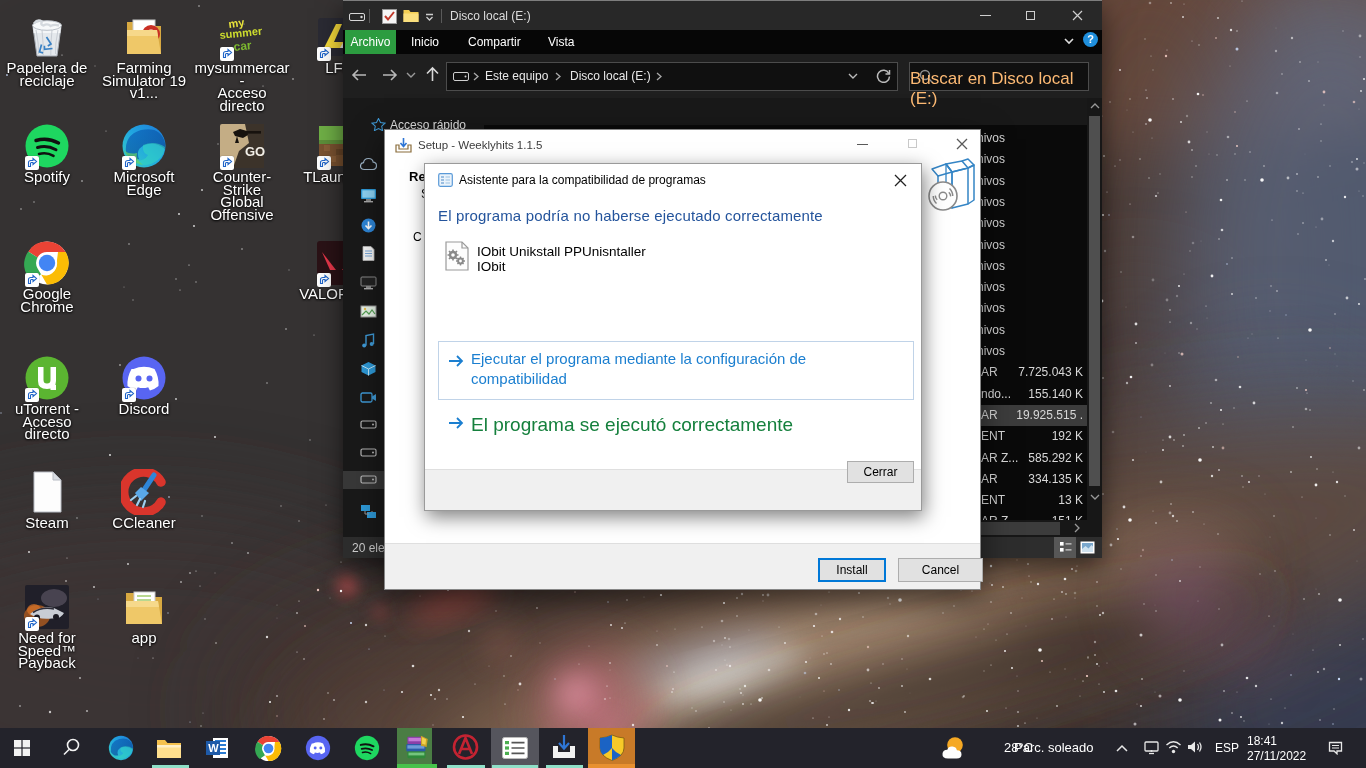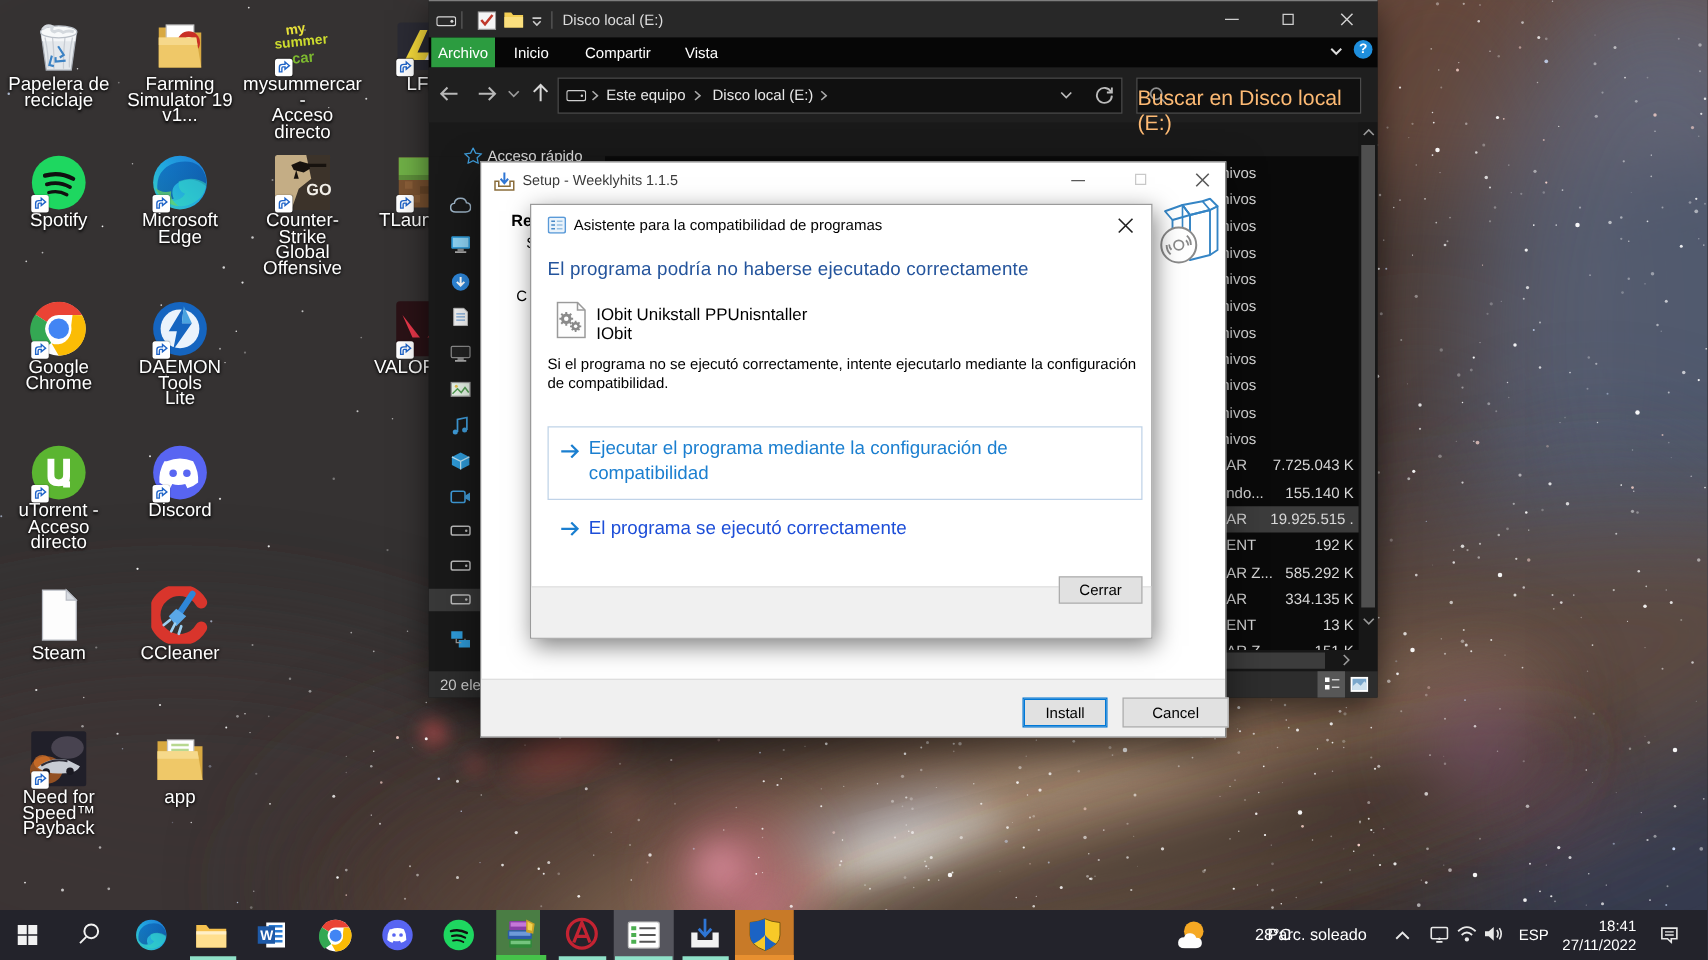--- a/index.html
+++ b/index.html
@@ -821,33 +821,20 @@
           <path d="M8.2 41.2 L17.1 34.4" fill="none"></path>
           <circle cx="23" cy="23" r="10.2" fill="#fff"></circle>
           <circle cx="23" cy="23" r="8.2" fill="#4285f4"></circle>
         </svg><span class="sc">
           <svg width="12" height="12" viewBox="0 0 12 12">
             <path d="M2.5 9.5 L2.5 5.5 Q2.5 3.5 5 3.5 L7 3.5 L7 1.5 L10.5 4.5 L7 7.5 L7 5.5 L5.3 5.5 Q4.5 5.5 4.5 6.5 L4.5 9.5 Z" fill="none" stroke="#1f64c8" stroke-width="1.1"></path>
           </svg>
         </span></div>
       <div class="lb">Google Chrome</div>
     </div>
-<div class="dicon" style="left:96px;top:240px;width:96px">
-      <div class="ic"><svg width="46" height="46" viewBox="0 0 46 46">
-          <circle cx="23" cy="23" r="21.5" fill="#1565c0"></circle>
-          <circle cx="23" cy="23" r="15.5" fill="#eaf3fc"></circle>
-          <path d="M26 5 L14 25 L20.5 25 L17.5 40 L32.5 18.5 L24.5 18.5 Z" fill="#1565c0"></path>
-          <path d="M26 5 L24.5 18.5 L32.5 18.5 Z" fill="#4aa3e0"></path>
-        </svg><span class="sc">
-          <svg width="12" height="12" viewBox="0 0 12 12">
-            <path d="M2.5 9.5 L2.5 5.5 Q2.5 3.5 5 3.5 L7 3.5 L7 1.5 L10.5 4.5 L7 7.5 L7 5.5 L5.3 5.5 Q4.5 5.5 4.5 6.5 L4.5 9.5 Z" fill="none" stroke="#1f64c8" stroke-width="1.1"></path>
-          </svg>
-        </span></div>
-      <div class="lb">DAEMON Tools<br>Lite</div>
-    </div>
 <div class="dicon" style="left:291px;top:240px;width:96px">
       <div class="ic"><svg width="46" height="46" viewBox="0 0 46 46">
           <rect x="1" y="1" width="44" height="44" rx="3" fill="#2a1216"></rect>
           <path d="M6 12 L20 30 L14 30 Z" fill="#e8374a"></path>
           <path d="M40 12 L26 30 L32 30 L40 20 Z" fill="#e8374a"></path>
         </svg><span class="sc">
           <svg width="12" height="12" viewBox="0 0 12 12">
             <path d="M2.5 9.5 L2.5 5.5 Q2.5 3.5 5 3.5 L7 3.5 L7 1.5 L10.5 4.5 L7 7.5 L7 5.5 L5.3 5.5 Q4.5 5.5 4.5 6.5 L4.5 9.5 Z" fill="none" stroke="#1f64c8" stroke-width="1.1"></path>
           </svg>
         </span></div>
@@ -1216,30 +1203,29 @@
           </g>
           <circle cx="18.5" cy="20" r="3.4"></circle>
           <circle cx="18.5" cy="20" r="1.4" fill="#fff"></circle>
           <g stroke="#8a8a8a" stroke-width="1.4">
             <path d="M18.5 15.5 v1.8 M18.5 22.7 v1.8 M14 20 h1.8 M21.2 20 h1.8 M15.4 16.9 l1.2 1.2 M20.4 21.9 l1.2 1.2 M21.6 16.9 l-1.2 1.2 M16.6 21.9 L15.4 23.1"></path>
           </g>
         </g>
       </svg>
 <div class="abs" style="left:52px;top:80px;font-size:13.5px;color:#000">IObit Unikstall PPUnisntaller</div>
 <div class="abs" style="left:52px;top:95px;font-size:13.5px;color:#000">IObit</div>
-<div class="abs" style="left:13px;top:120px;width:478px;font-size:12px;line-height:15px;color:#000">Si el programa no se ejecutó correctamente, intente ejecutarlo mediante la configuración de compatibilidad.</div>
 <div class="abs" style="left:13px;top:177px;width:476px;height:59px;border:1px solid #c0d3e8"></div>
 <svg class="abs" style="left:23px;top:191px" width="16" height="12" viewBox="0 0 16 12">
         <path d="M1 6 L14 6 M9 1 L14 6 L9 11" fill="none" stroke="#1b7fd0" stroke-width="1.8"></path>
       </svg>
 <div class="abs" style="left:46px;top:185px;width:420px;font-size:15px;line-height:19.5px;color:#1b7fd0">Ejecutar el programa mediante la configuración de compatibilidad</div>
 <svg class="abs" style="left:23px;top:253px" width="16" height="12" viewBox="0 0 16 12">
         <path d="M1 6 L14 6 M9 1 L14 6 L9 11" fill="none" stroke="#1b7fd0" stroke-width="1.8"></path>
       </svg>
-<div class="abs" style="left:46px;top:250px;font-size:15px;color:#1d4ed8">El programa se ejecutó correctamente</div>
+<div class="abs" style="left:46px;top:250px;font-size:19px;color:#15803d">El programa se ejecutó correctamente</div>
 <div id="pca-foot"></div>
 <div class="btn" style="left:422px;top:297px;width:67px;height:22px;line-height:20px;z-index:1">Cerrar</div>
 </div>
 <div id="taskbar"></div>
 <div id="tbicons" style="position:absolute;left:0;top:0;width:1366px;height:768px;z-index:11">
 <div class="abs" style="left:397px;top:728px;width:35px;height:40px;background:#4a7d44"></div>
 <div class="abs" style="left:397px;top:764px;width:40px;height:4px;background:#46c24a"></div>
 <div class="abs" style="left:491px;top:728px;width:48px;height:40px;background:#55555d"></div>
 <div class="abs" style="left:588px;top:728px;width:47px;height:40px;background:#c87a28"></div>
 <div class="abs" style="left:588px;top:764px;width:47px;height:4px;background:#e89030"></div>
@@ -1344,21 +1330,21 @@
           <path d="M1.5 5 Q8.5 -1.5 15.5 5"></path>
           <path d="M4.3 8 Q8.5 4 12.7 8"></path>
         </g>
         <circle cx="8.5" cy="11.5" r="1.7" fill="#e8e8e8"></circle>
       </svg>
 <svg class="abs" style="left:1187px;top:740px" width="16" height="14" viewBox="0 0 16 14">
         <path d="M1 5 L4 5 L8 1.5 L8 12.5 L4 9 L1 9 Z" fill="#e8e8e8"></path>
         <path d="M10.5 4 Q12.5 7 10.5 10 M12.5 2.5 Q15.5 7 12.5 11.5" fill="none" stroke="#e8e8e8" stroke-width="1.3"></path>
       </svg>
 <div class="tray" style="left:1215px;top:741px;font-size:12px">ESP</div>
-<div class="tray" style="left:1247px;top:734px;width:62px;text-align:right;font-size:12px;line-height:15px">18:41<br>27/11/2022</div>
+<div class="tray" style="left:1247px;top:734px;width:62px;text-align:left;font-size:12px;line-height:15px">18:41<br>27/11/2022</div>
 <svg class="abs" style="left:1328px;top:741px" width="15" height="14" viewBox="0 0 15 14">
         <path d="M1.5 1.5 L13.5 1.5 L13.5 10 L9 10 L9 12.8 L6 10 L1.5 10 Z" fill="none" stroke="#e8e8e8" stroke-width="1.3"></path>
         <path d="M4 4.5 h7 M4 7 h7" stroke="#e8e8e8" stroke-width="1.1"></path>
       </svg>
 </div>
 <svg width="0" height="0" style="position:absolute">
       <defs>
         <linearGradient id="eg1" x1="0" y1="1" x2="1" y2="0">
           <stop offset="0" stop-color="#38d0c0"></stop>
           <stop offset=".5" stop-color="#21a8e0"></stop>

